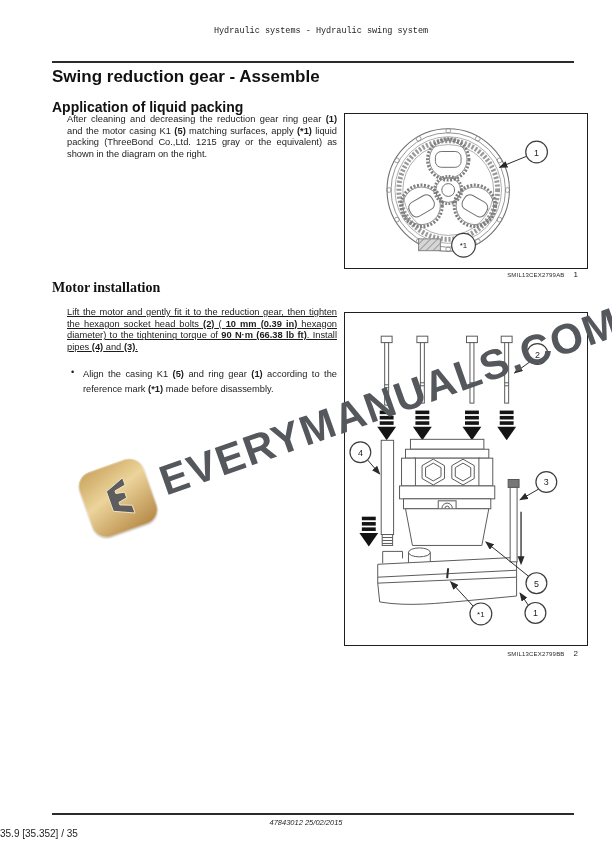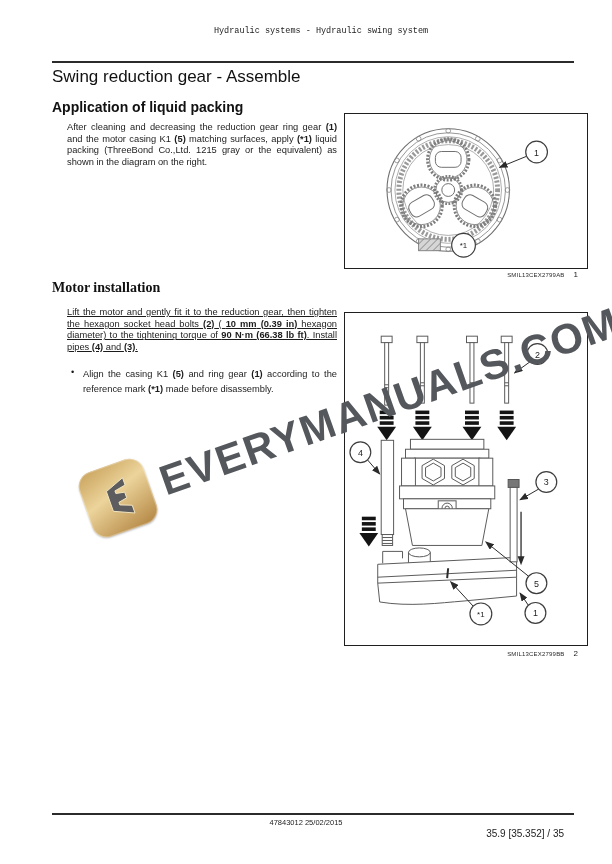--- a/index.html
+++ b/index.html
@@ -3,45 +3,45 @@
 <meta charset="utf-8">
 <style>
   html,body{margin:0;padding:0;background:#fff;}
   .page{
     position:relative; width:612px; height:864px; background:#fff; overflow:hidden;
     font-family:"Liberation Sans", sans-serif; color:#1a1a1a;
   }
   .hdr{position:absolute; top:26px; left:15px; width:612px; text-align:center;
        font-size:8.5px; color:#222;font-family:Liberation Mono, monospace;}
   .rule-top{position:absolute; top:61px; left:52px; width:522px; height:2px; background:#2b2b2b;}
-  .title{position:absolute; top:67px; left:52px; font-size:17px; font-weight:normal; color:#111;}
+  .title{position:absolute; top:67px; left:52px; font-size:17px; font-weight:bold; color:#111;}
   .sec-h{position:absolute; left:52px; font-size:14px; font-weight:bold; color:#111;}
   .sec-h.s1{top:99px;}
   .sec-h.s2{top:280px;font-family:Liberation Serif, serif;}
   .para{position:absolute; left:67px; width:270px; font-size:9.3px; line-height:11.7px;
         text-align:justify; color:#1c1c1c;}
-  .para.p1{top:114px;margin-top:8px;}
+  .para.p1{top:114px;}
   .para.p2{top:307px;text-decoration:underline;}
   .b{font-weight:bold;}
   .bullet-row{position:absolute; left:71px; top:367px; width:266px;}
   .bullet-dot{position:absolute; left:0; top:0; font-size:9.3px;}
   .bullet-text{margin-left:12px; font-size:9.3px; line-height:15px; text-align:justify; color:#1c1c1c;}
   .fig{position:absolute; left:344px; width:244px; border:1.5px solid #1f1f1f; background:#fff; box-sizing:border-box;}
   .fig.f1{top:113px; height:156px;}
   .fig.f2{top:312px; height:334px; z-index:1;}
   .fig svg{display:block; width:100%; height:100%;}
   .cap{position:absolute; left:344px; width:244px; display:flex; justify-content:flex-end;
        align-items:baseline; gap:9px; padding-right:10px; box-sizing:border-box;}
   .cap.c1{top:270px;}
   .cap.c2{top:649px;}
   .cap .code{font-size:6px; color:#2a2a2a; letter-spacing:.2px;}
   .cap .num{font-size:8px; color:#1a1a1a;}
   .rule-bot{position:absolute; top:813px; left:52px; width:522px; height:1.5px; background:#2b2b2b;}
-  .ftr1{position:absolute; top:818px; left:0; width:612px; text-align:center; font-size:7.5px; color:#222;}
-  .ftr2{position:absolute; top:828px; left:0; width:564px; text-align:right; font-size:10px; color:#222;}
+  .ftr1{position:absolute; top:818px; left:0; width:612px; text-align:center; font-size:7.5px; color:#222;font-style:italic;}
+  .ftr2{position:absolute; top:828px; left:0; width:564px; text-align:left; font-size:10px; color:#222;}
   .watermark{position:absolute; left:84px; top:464px; z-index:9; display:flex; align-items:center;
              gap:12px; transform:rotate(-19.5deg); transform-origin:34px 34px;}
   .wm-logo{width:68px; height:68px; border-radius:15px; flex:0 0 auto;
            background:linear-gradient(160deg,#c9a25c 0%, #ecd49b 42%, #b28441 100%);
            box-shadow:0 1px 2px rgba(0,0,0,.25), inset 0 0 0 1px rgba(255,255,255,.3);
            display:flex; align-items:center; justify-content:center;}
   .wm-text{font-size:42px; font-weight:bold; color:#54575b; letter-spacing:1.5px; white-space:nowrap;}
   svg text{font-family:"Liberation Sans", sans-serif;}
   .co-txt{font-size:9px; fill:#1d1d1d;}
   .co-txt.small{font-size:8px;}

